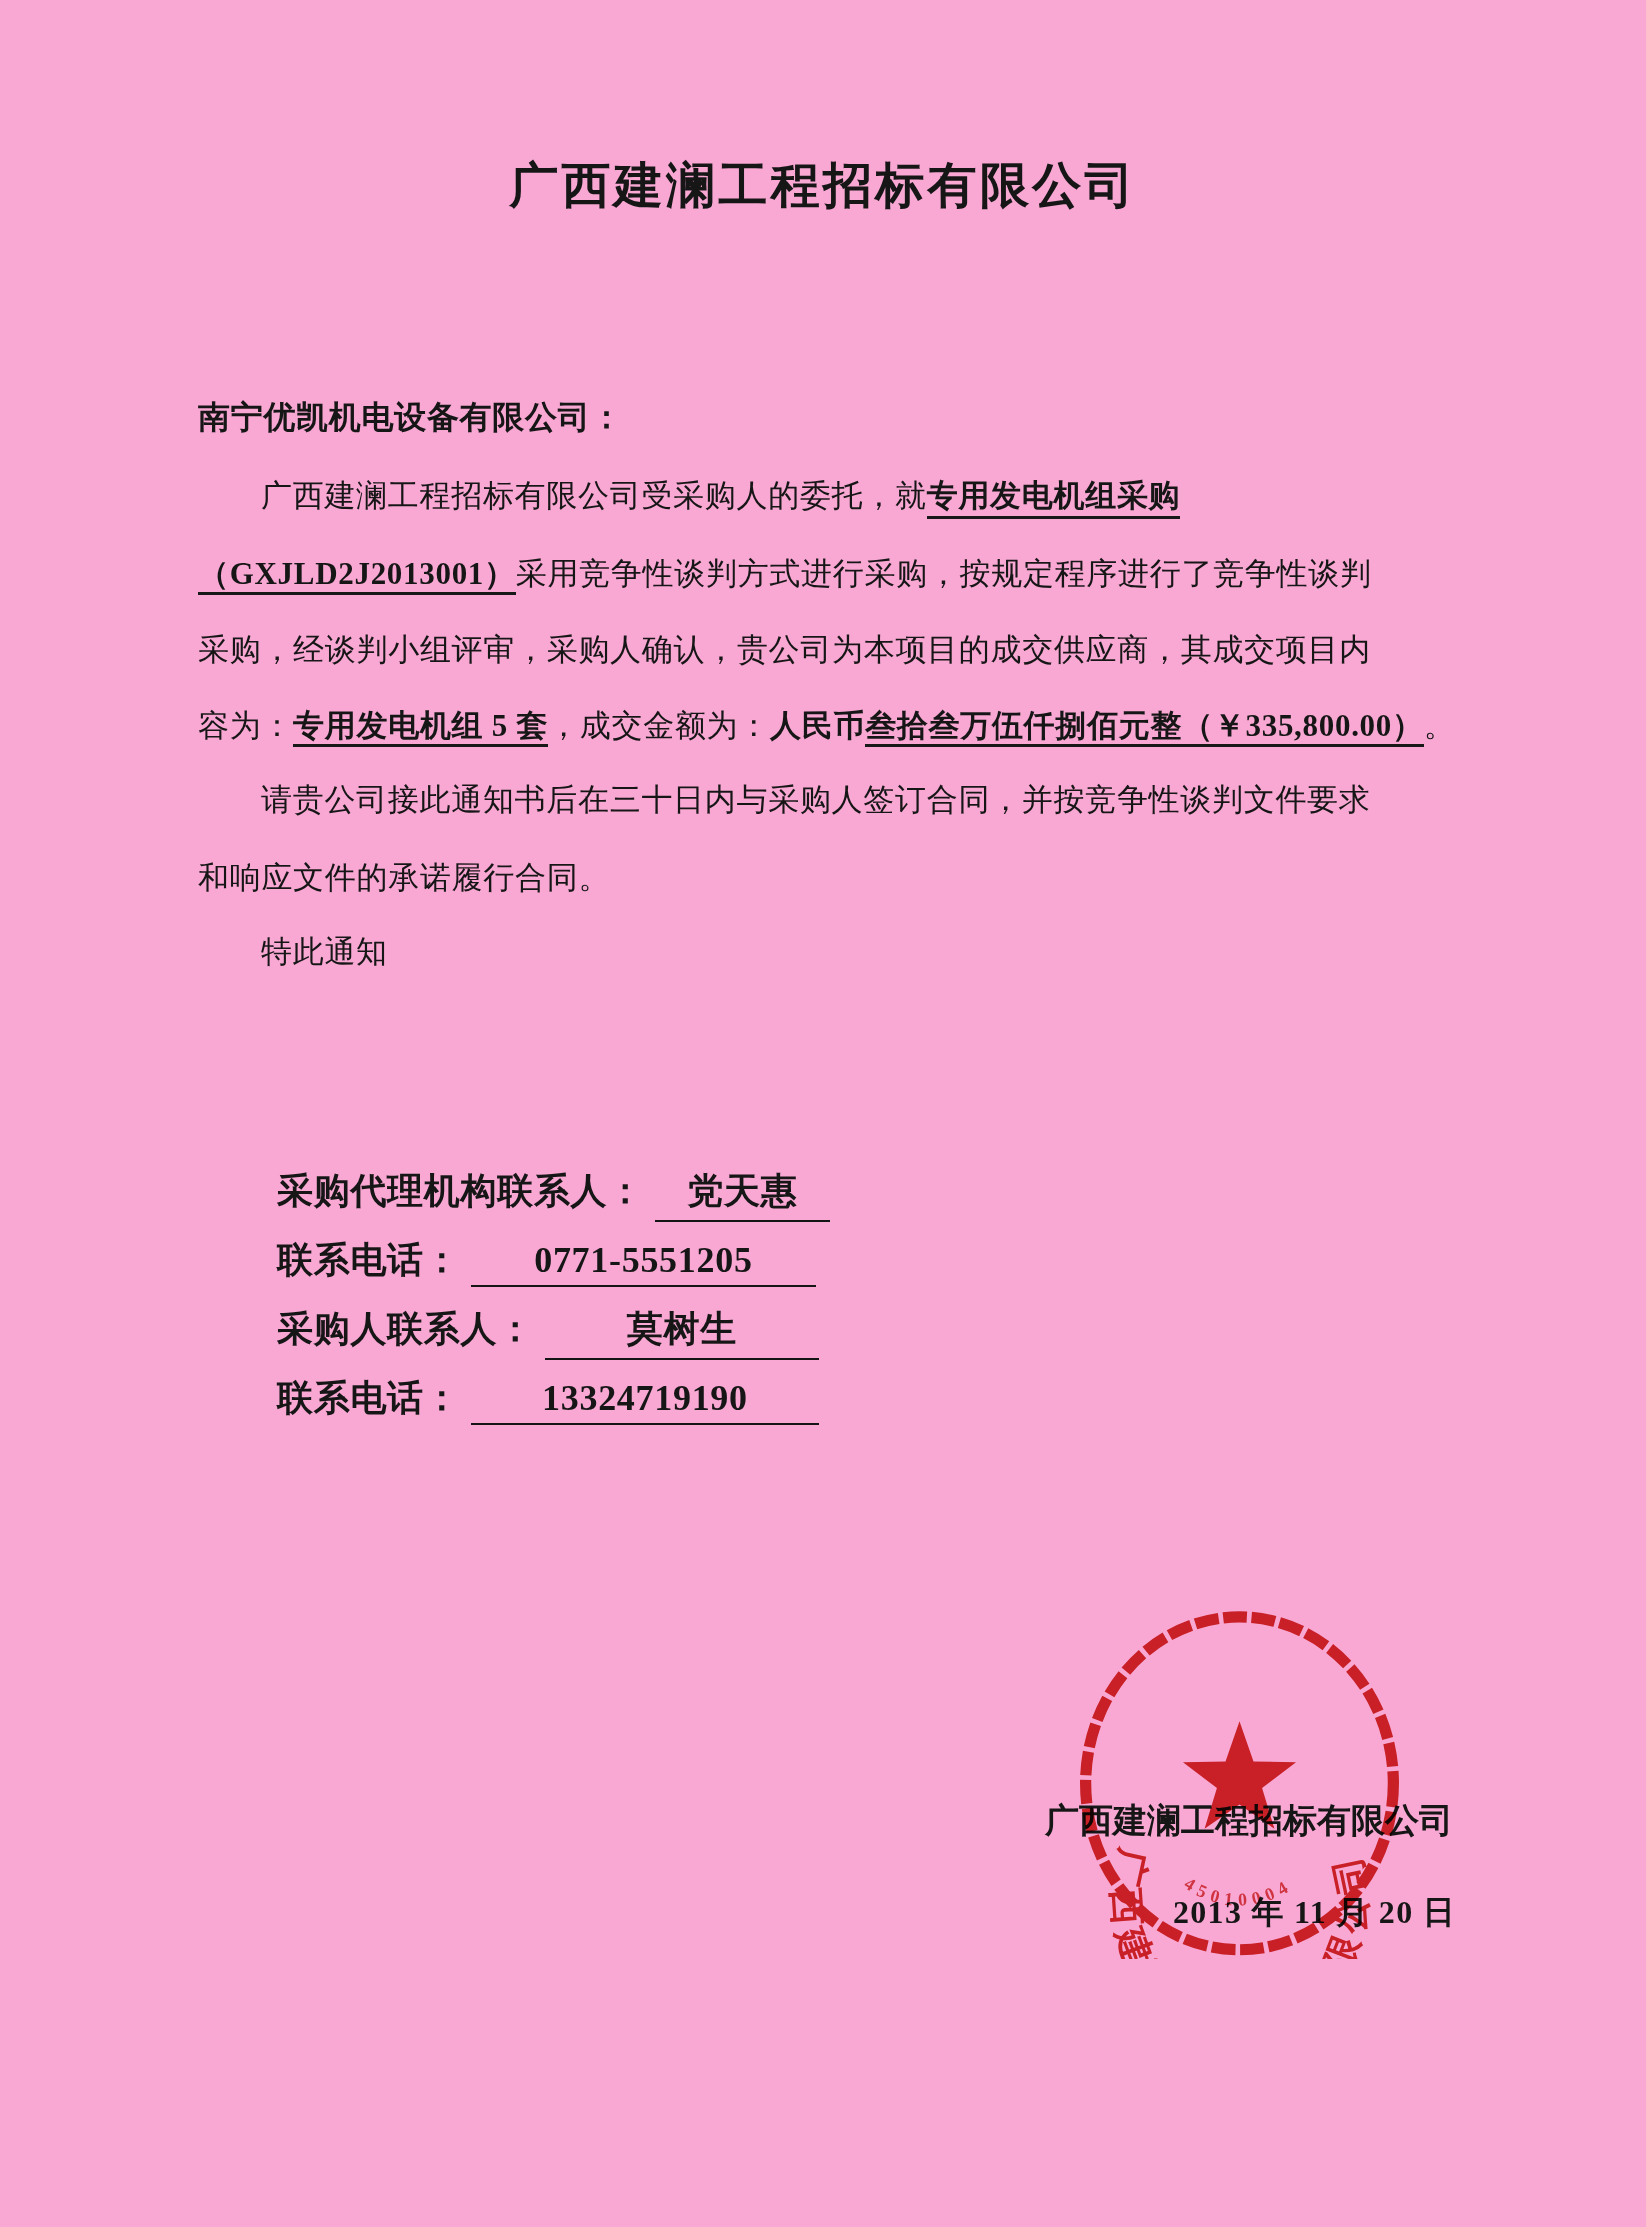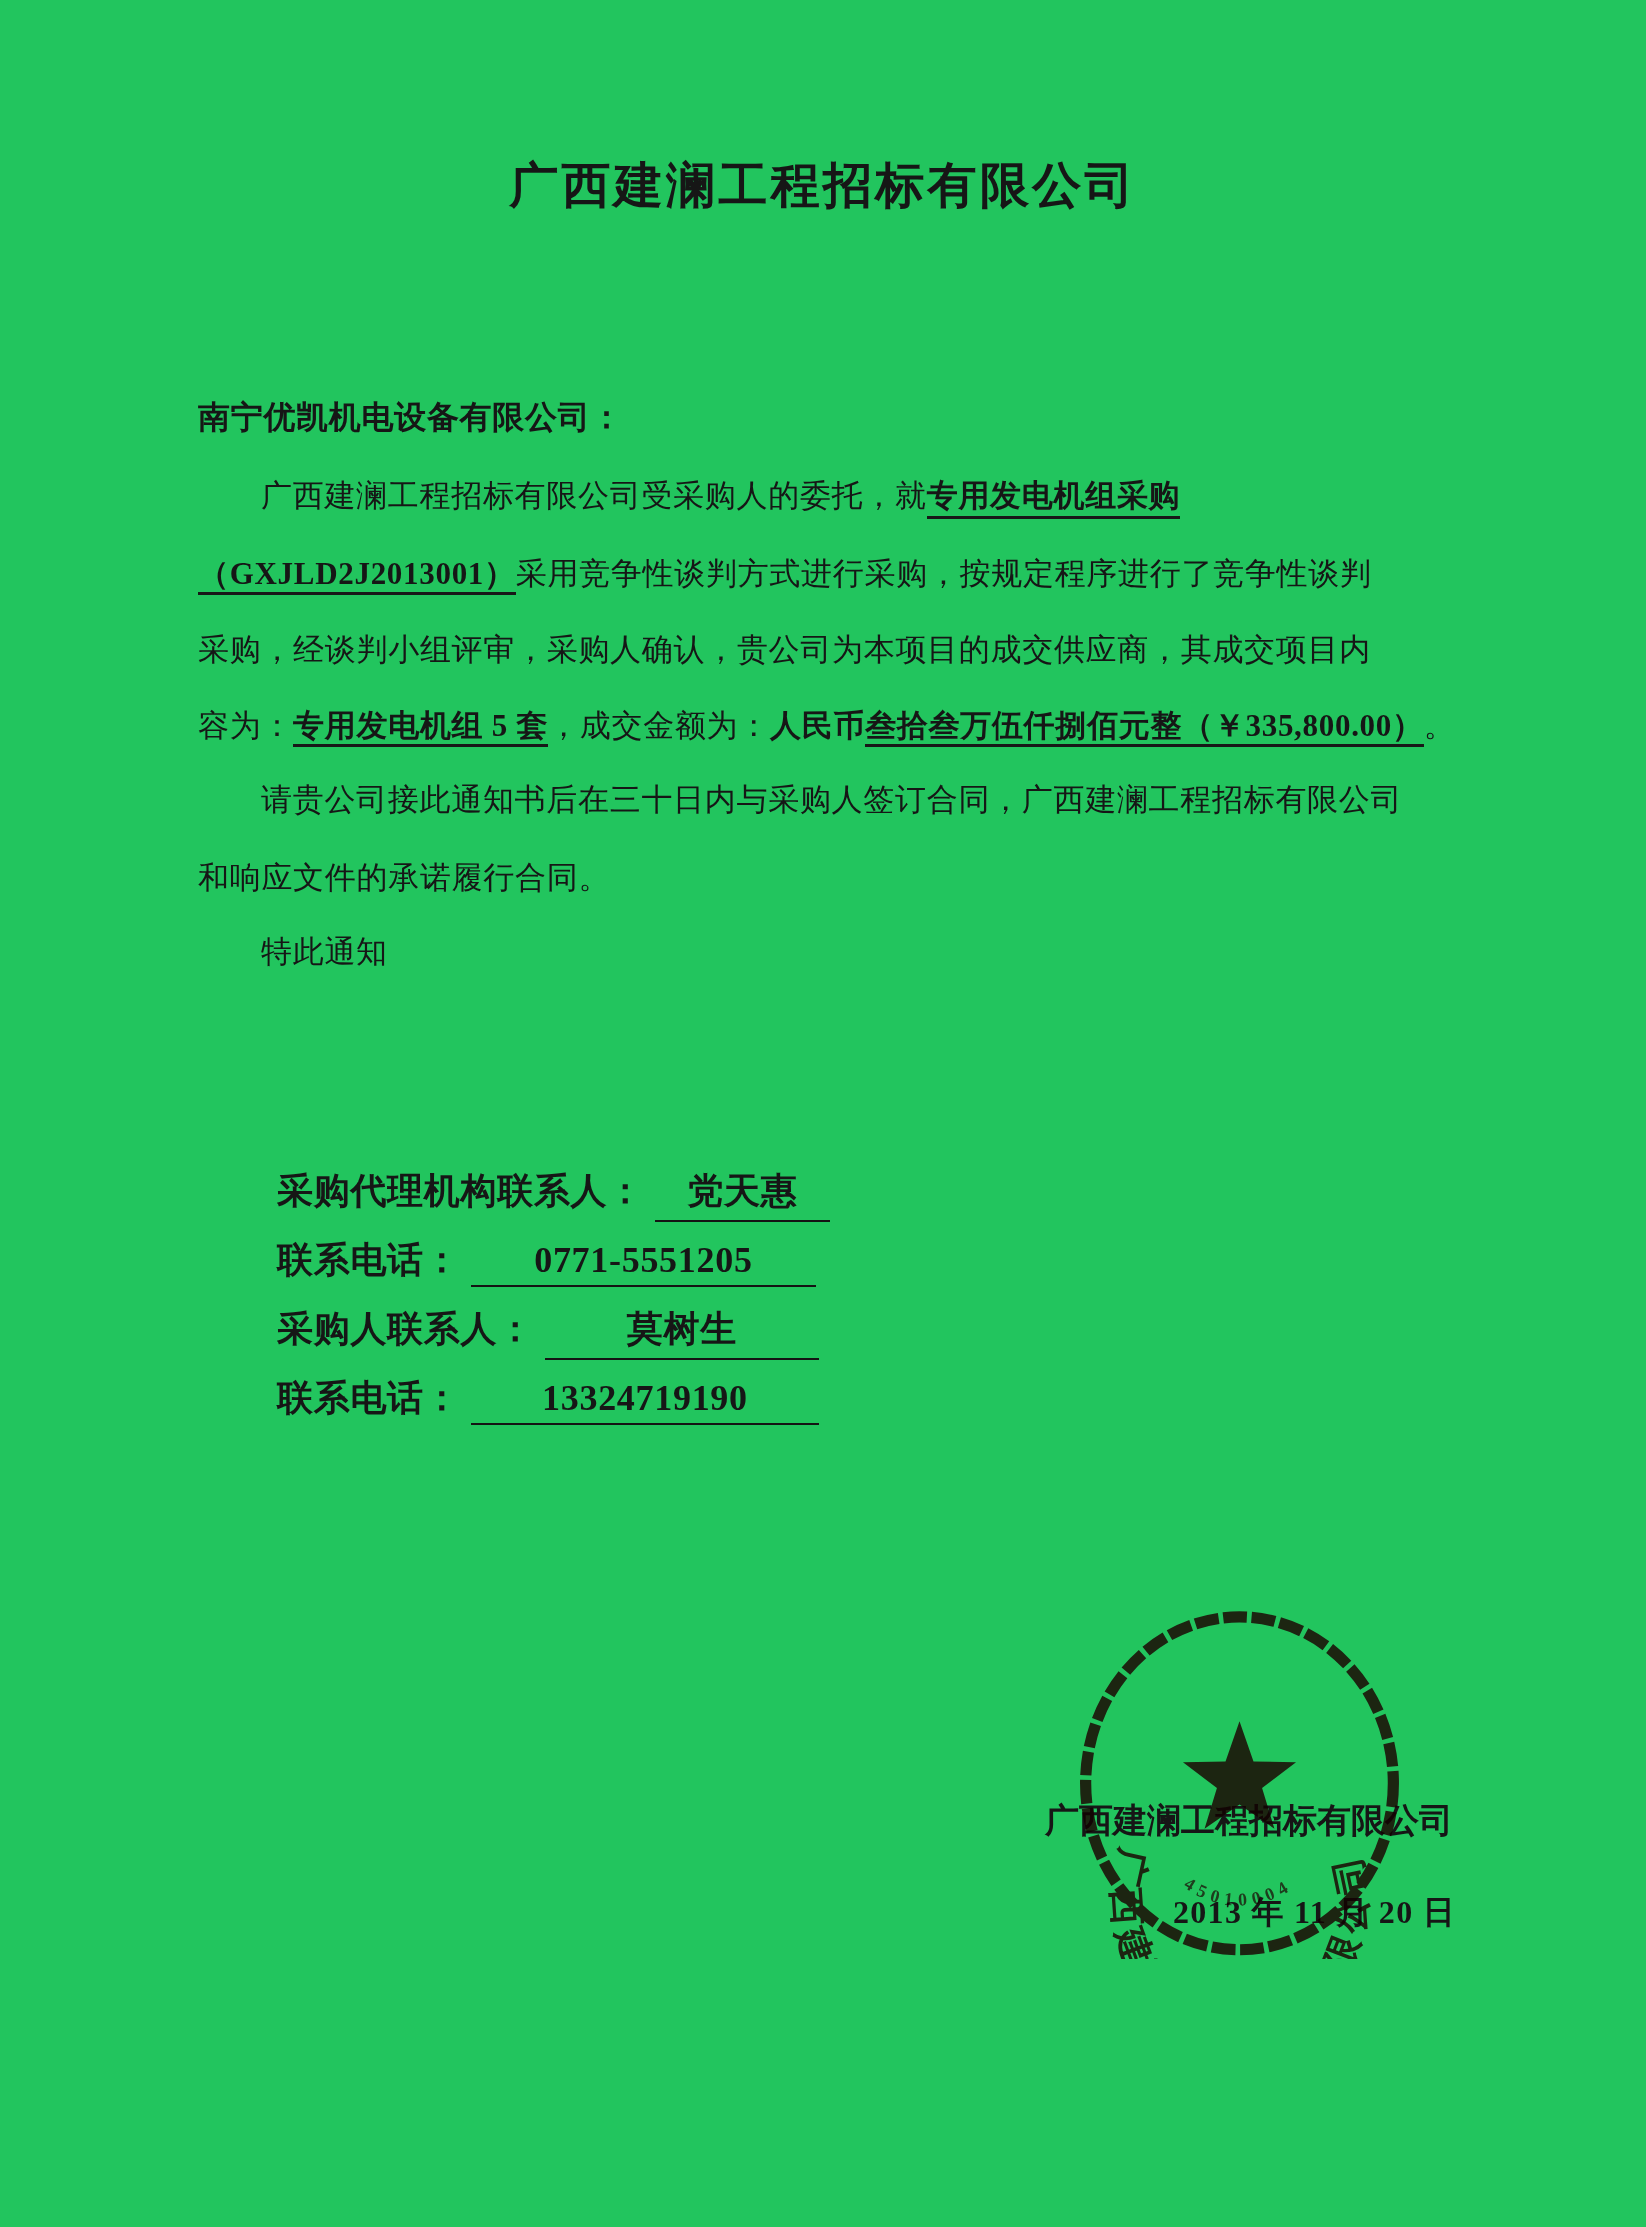--- a/index.html
+++ b/index.html
@@ -5,21 +5,21 @@
   html,body{margin:0;padding:0;}
   body{
     width:1646px;height:2227px;
     background:#f2f2f0;
     font-family:"Liberation Serif","DejaVu Serif",serif;
     color:#161616;
   }
   .page{
     position:relative;
     width:1646px;height:2227px;
-    background:#22c55e;
+    background:#f9a8d4;
     overflow:hidden;
   }
   
   .title1{
     position:absolute;left:0;top:153px;width:100%;
     text-align:center;font-size:49px;font-weight:bold;
     letter-spacing:3.3px;white-space:nowrap;
   }
   .title2{
     position:absolute;left:0;top:233px;width:100%;
@@ -93,21 +93,21 @@
 
   <div class="title1">广西建澜工程招标有限公司</div>
 
   <div class="addressee">南宁优凯机电设备有限公司：</div>
 
   <div class="body-lines" id="body-lines">
       <div class="bline indent"><span class="seg-n">广西建澜工程招标有限公司受采购人的委托，就</span><span class="seg-bu">专用发电机组采购</span></div>
       <div class="bline"><span class="seg-bu">（GXJLD2J2013001）</span><span class="seg-n">采用竞争性谈判方式进行采购，按规定程序进行了竞争性谈判</span></div>
       <div class="bline"><span class="seg-n">采购，经谈判小组评审，采购人确认，贵公司为本项目的成交供应商，其成交项目内</span></div>
       <div class="bline"><span class="seg-n">容为：</span><span class="seg-bu">专用发电机组 5 套</span><span class="seg-n">，成交金额为：</span><span class="seg-b">人民币</span><span class="seg-bu">叁拾叁万伍仟捌佰元整（￥335,800.00）</span><span class="seg-n">。</span></div>
-      <div class="bline indent"><span class="seg-n">请贵公司接此通知书后在三十日内与采购人签订合同，广西建澜工程招标有限公司</span></div>
+      <div class="bline indent"><span class="seg-n">请贵公司接此通知书后在三十日内与采购人签订合同，并按竞争性谈判文件要求</span></div>
       <div class="bline"><span class="seg-n">和响应文件的承诺履行合同。</span></div>
       <div class="bline indent"><span class="seg-n">特此通知</span></div>
     </div>
 
   <div class="contacts" id="contacts">
       <div class="crow"><span class="clabel">采购代理机构联系人：</span><span class="cline" style="min-width: 165px;">党天惠</span></div>
       <div class="crow"><span class="clabel">联系电话：</span><span class="cline" style="min-width: 334px;">0771-5551205</span></div>
       <div class="crow"><span class="clabel">采购人联系人：</span><span class="cline" style="min-width: 264px;">莫树生</span></div>
       <div class="crow"><span class="clabel">联系电话：</span><span class="cline" style="min-width: 337px;">13324719190</span></div>
     </div>

